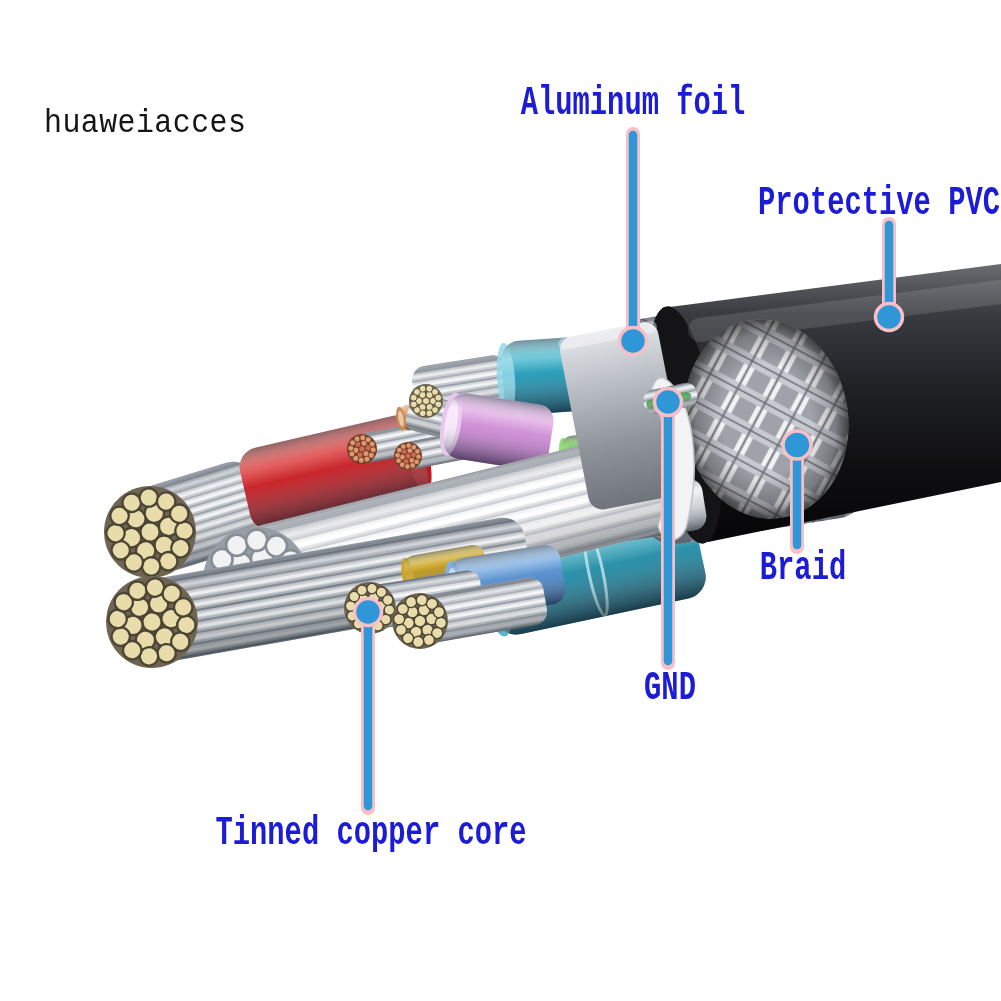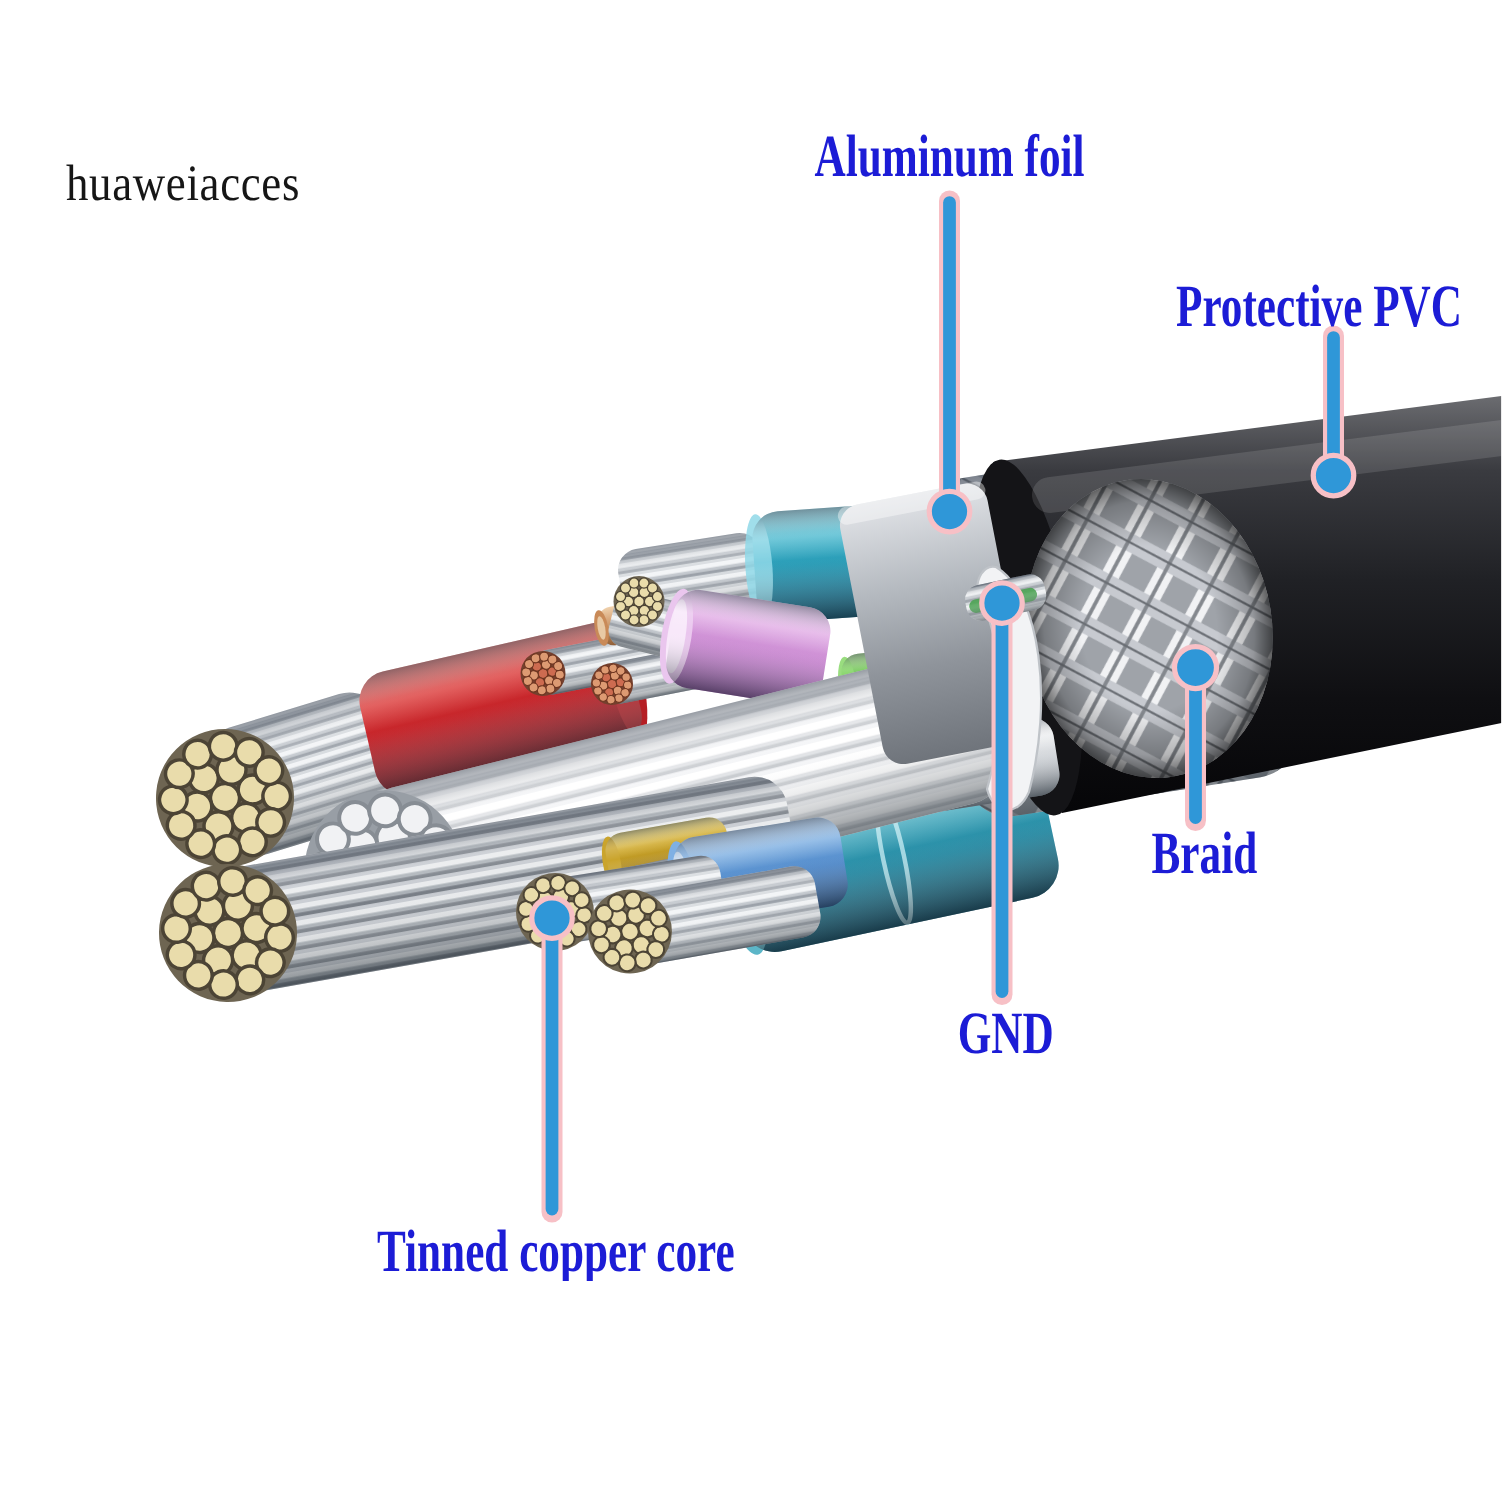--- a/index.html
+++ b/index.html
@@ -1,17 +1,17 @@
 <!DOCTYPE html>
 <html><head>
 <meta charset="utf-8">
 <style>
   html,body{margin:0;padding:0;background:#fff;}
   .canvas{position:relative;width:1001px;height:854px;background:#ffffff;overflow:hidden;
-          font-family:Liberation Serif, serif;}
+          font-family:Liberation Mono, monospace;}
   .scene{position:absolute;left:0;top:0;width:1001px;height:1001px;}
   .diagram-label{position:absolute;width:0;display:flex;justify-content:center;pointer-events:none;}
   .diagram-label span{white-space:nowrap;font-weight:bold;font-size:40px;color:#1c1cd6;
           transform:scaleX(.72);letter-spacing:0;line-height:1;}
   .watermark{position:absolute;left:44px;top:106px;font-size:34px;font-weight:400;color:#161616;
           transform:scaleX(.88);transform-origin:left top;letter-spacing:.5px;line-height:1;}
   #lbl-aluminum{left:633px;top:84px;}
   #lbl-pvc{left:879px;top:184px;}
   #lbl-braid{left:803px;top:549px;}
   #lbl-gnd{left:670px;top:669px;}

